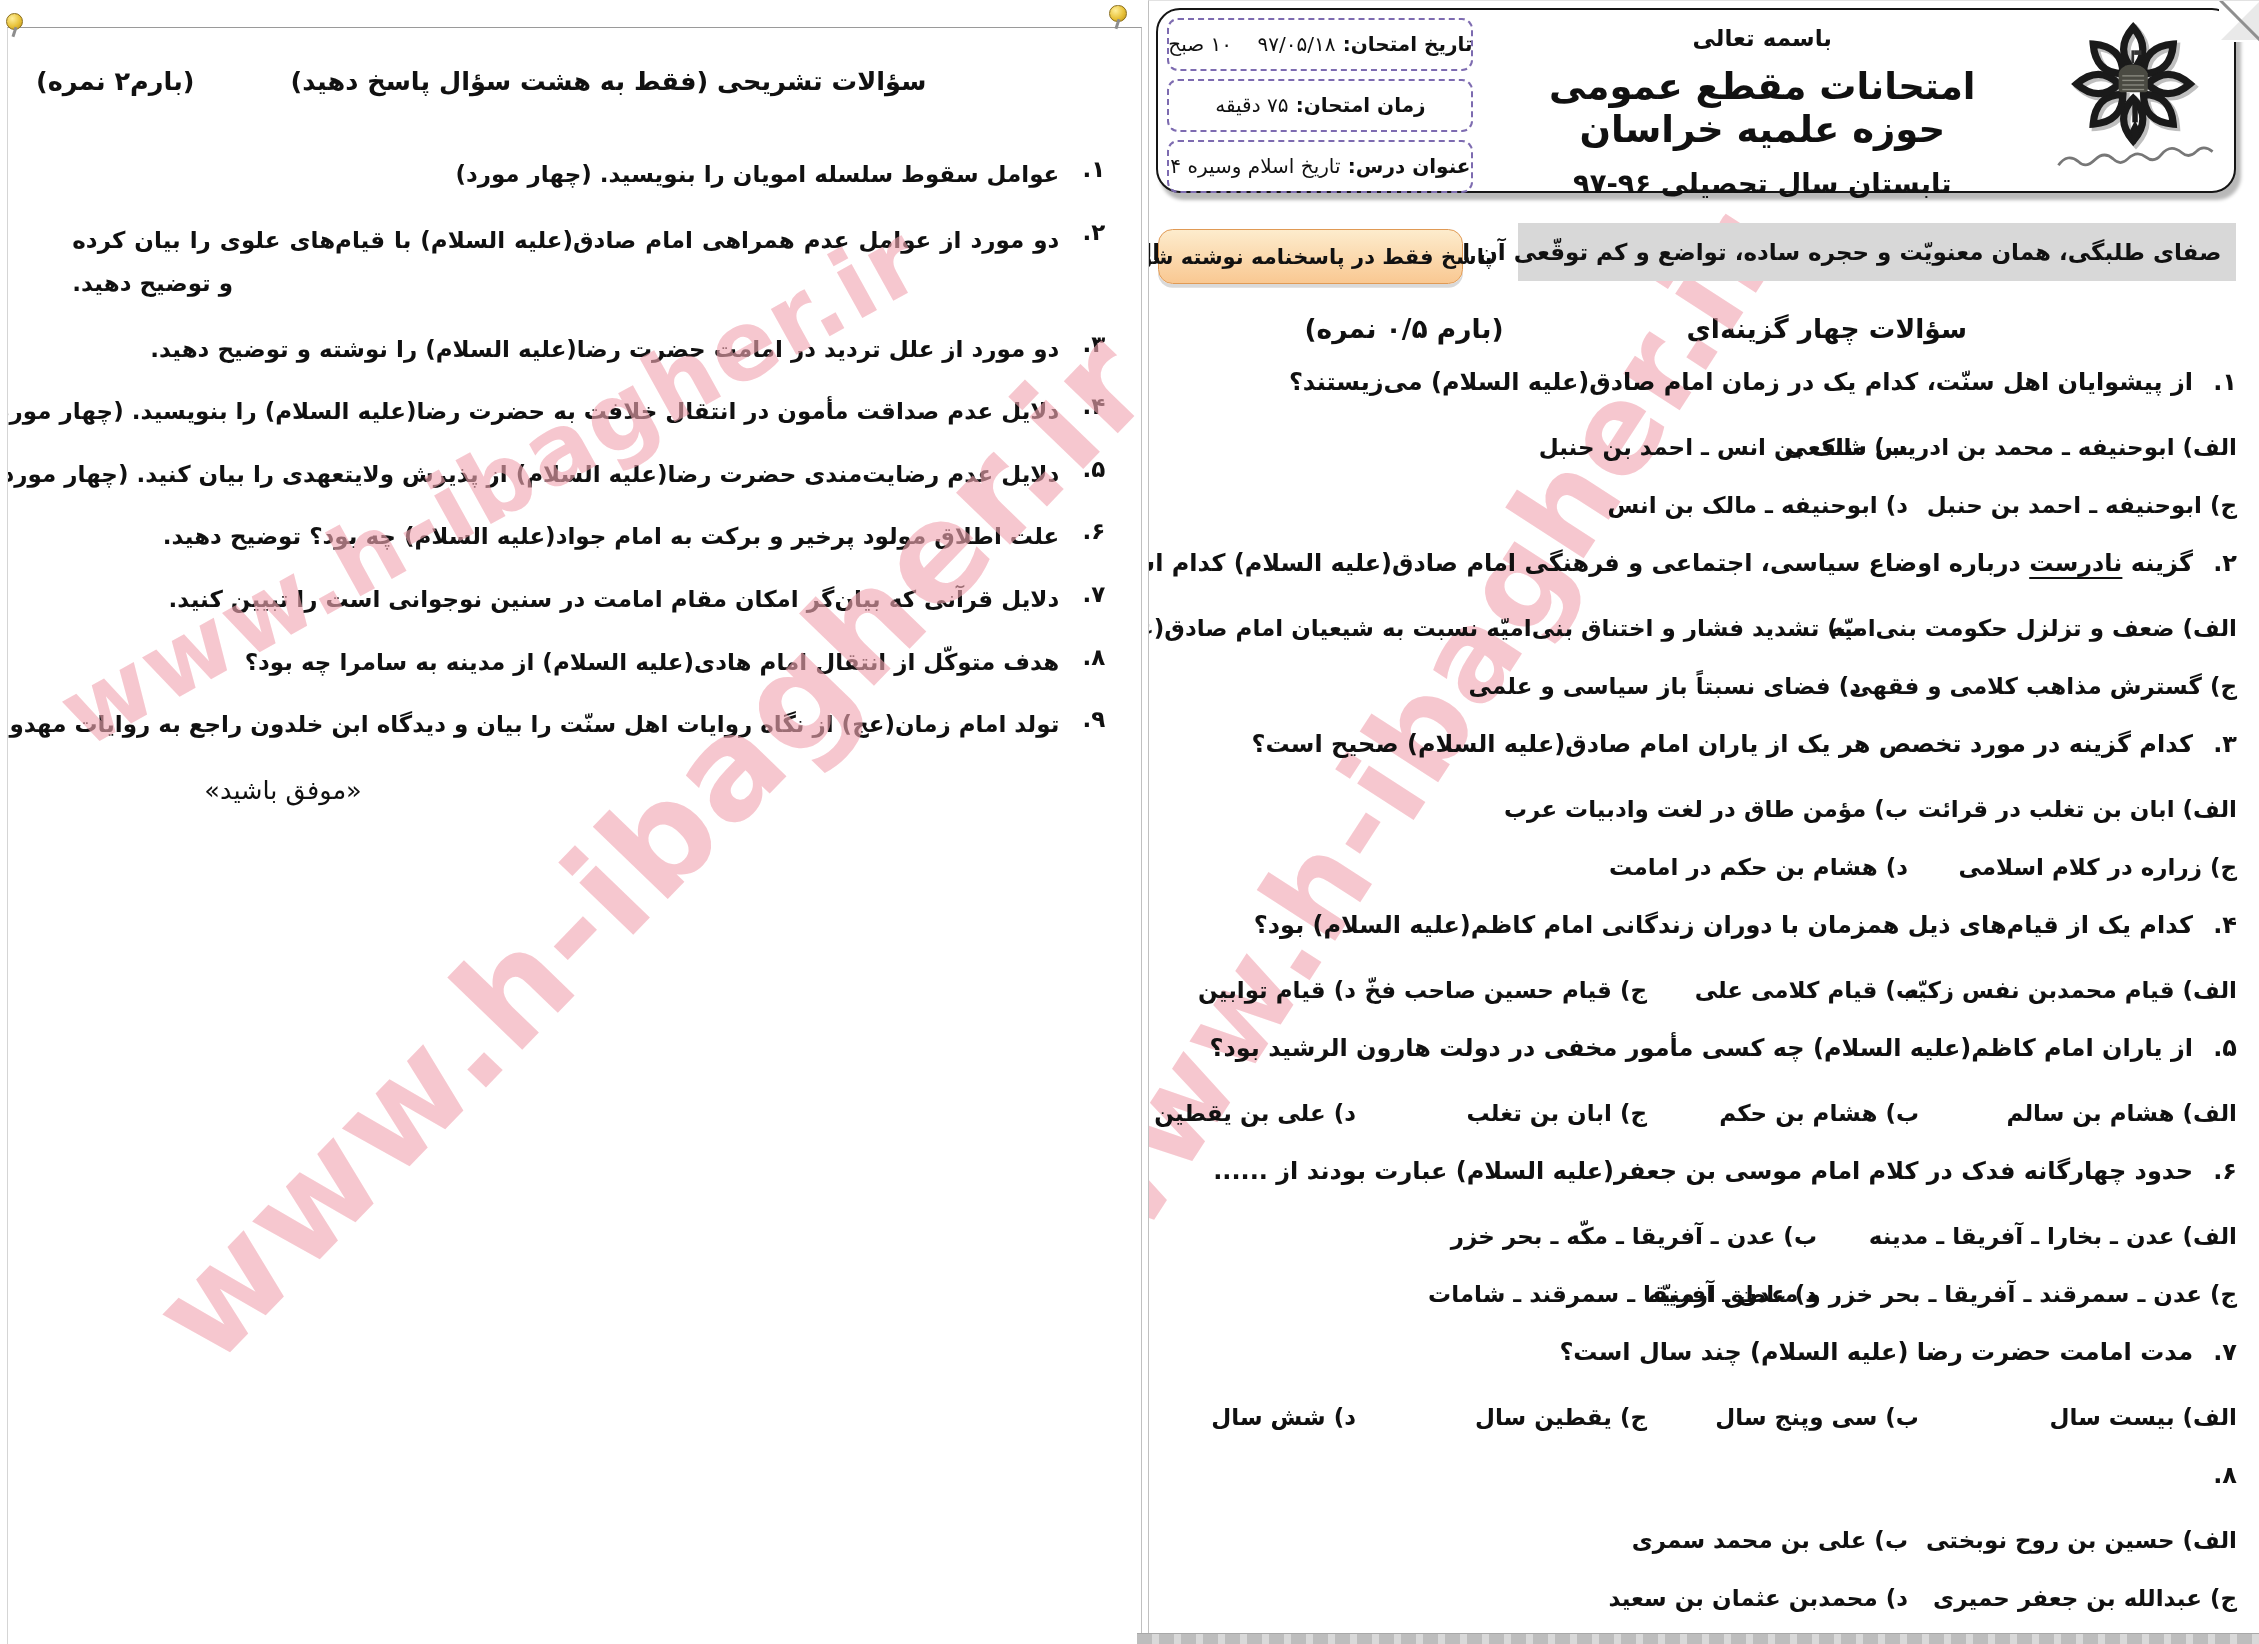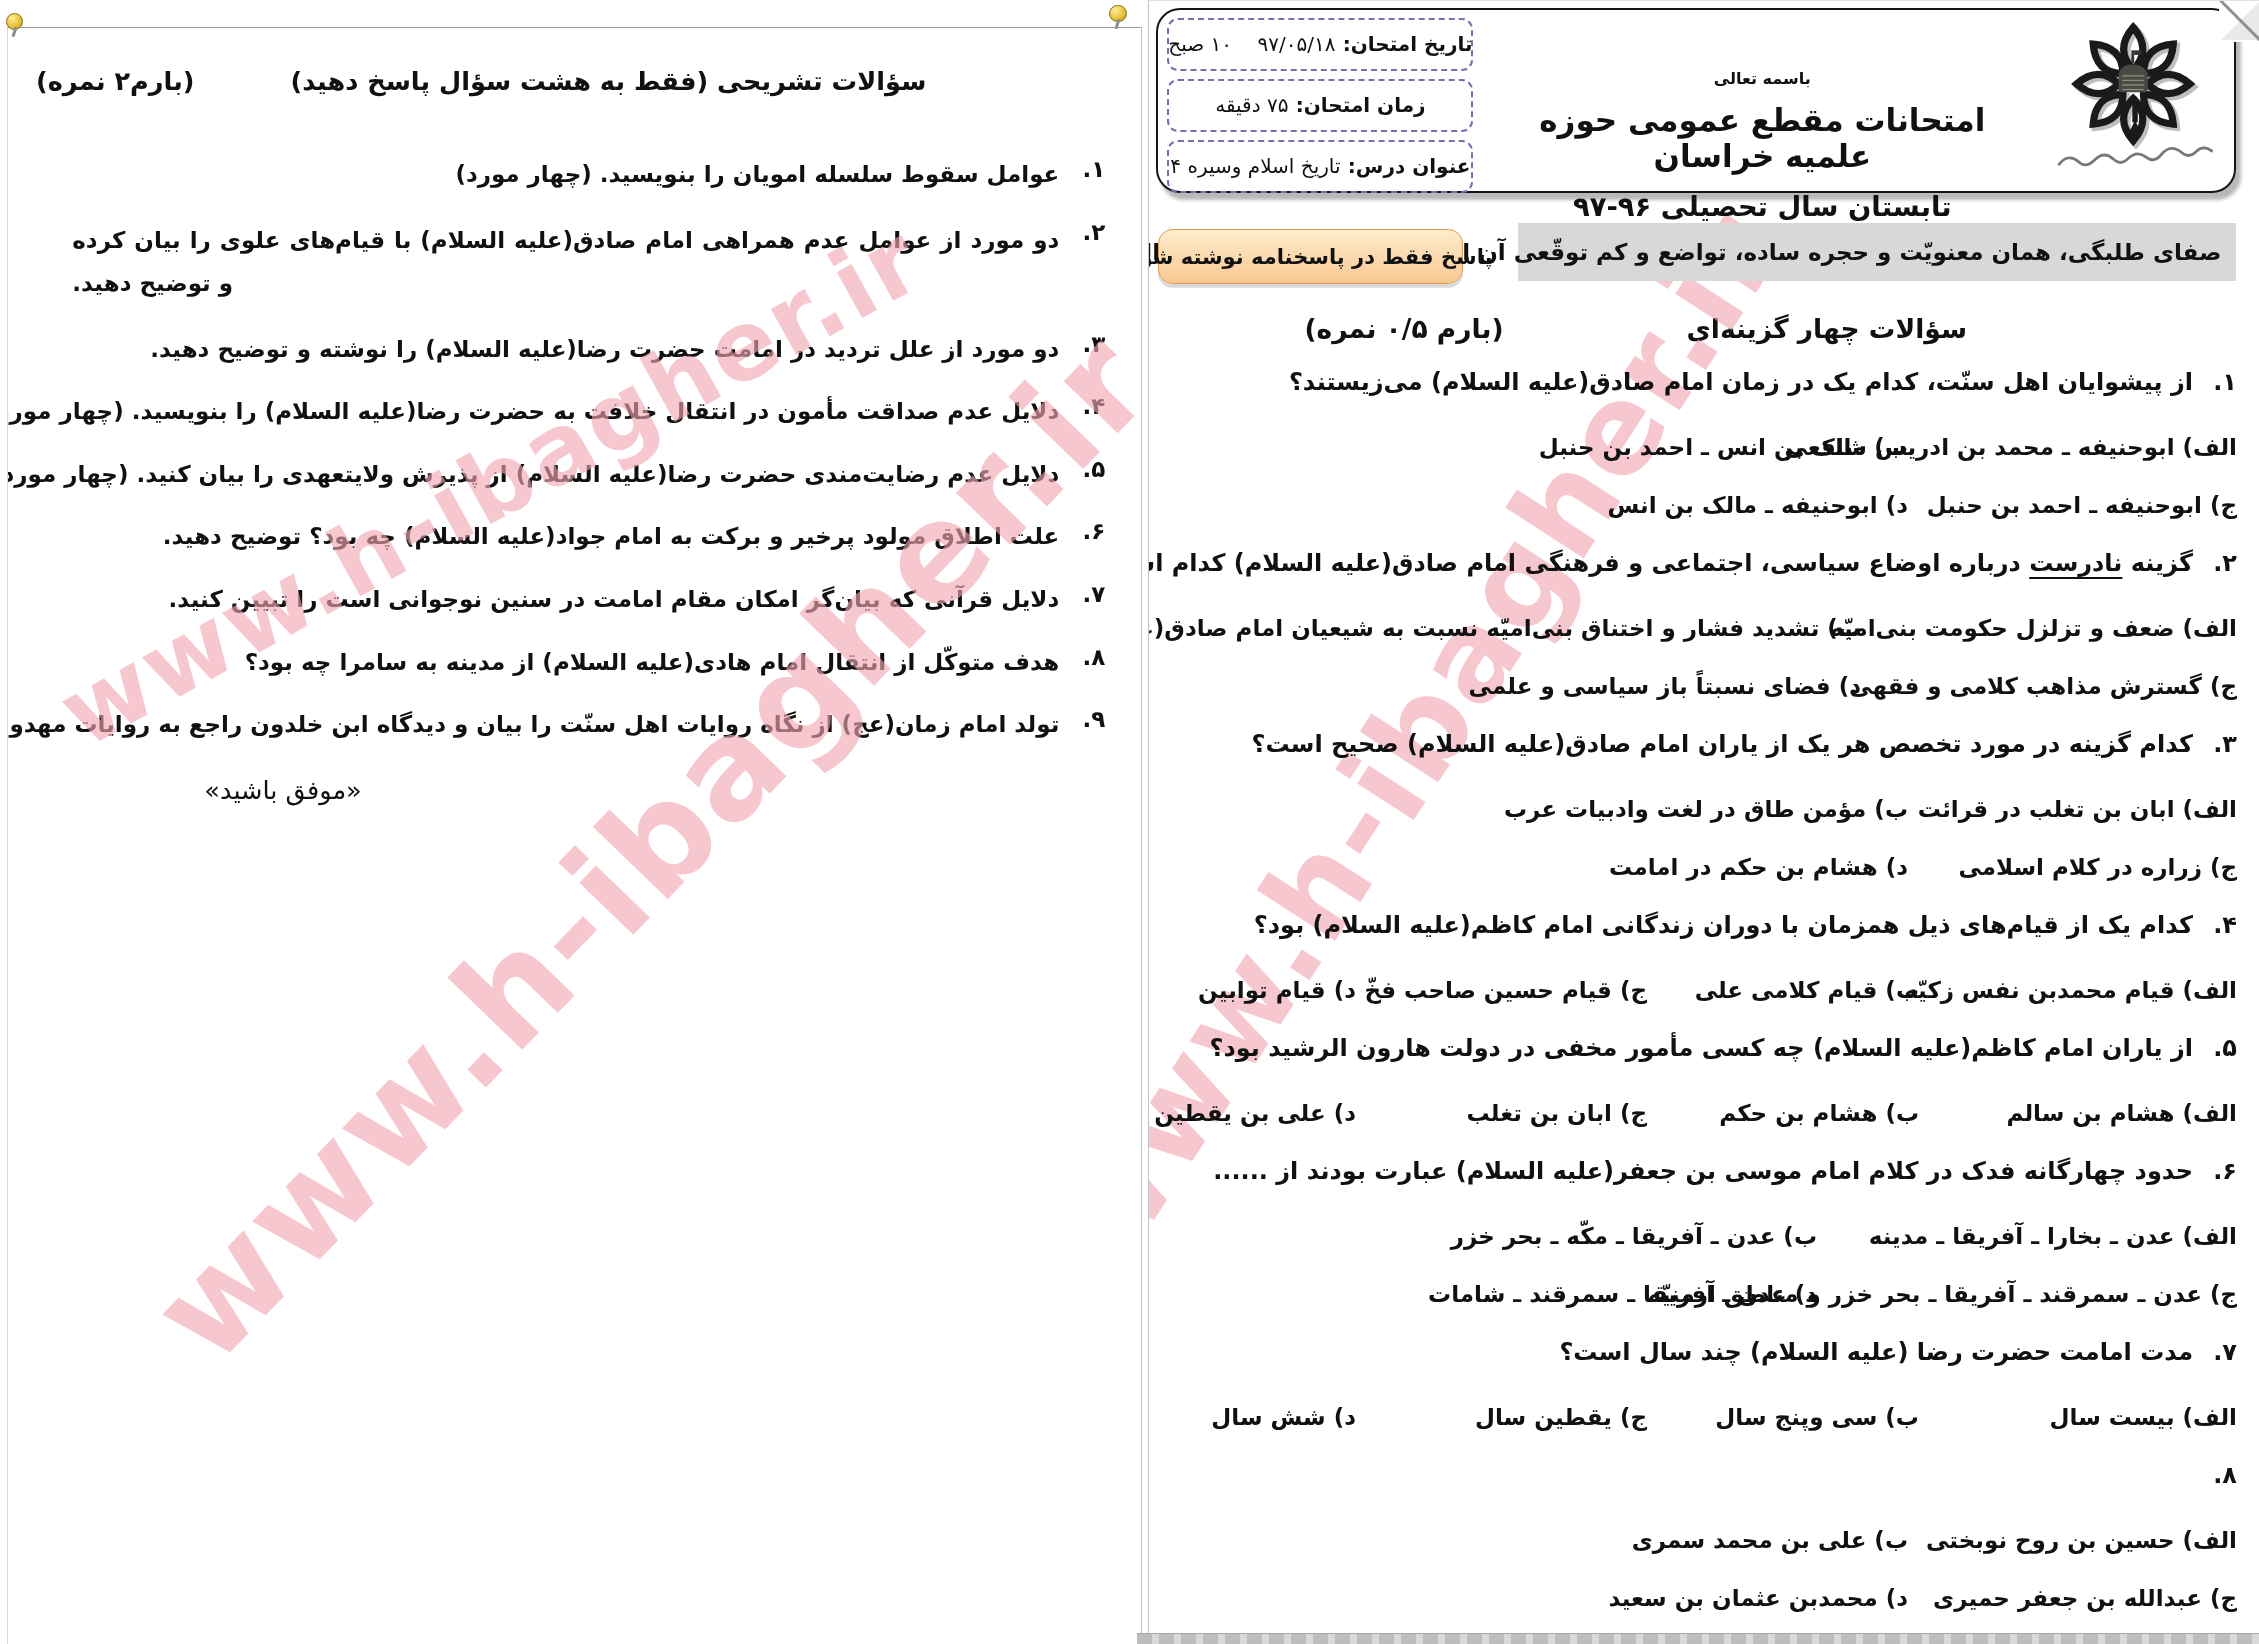--- a/index.html
+++ b/index.html
@@ -31,22 +31,22 @@
   .essay-item.wrap .qtext{white-space:normal;text-align:justify;text-align-last:left;line-height:43px;}
   .essay-footer{position:absolute;left:196px;top:747px;font-weight:normal;font-size:25.6px;direction:rtl;}
   
   .header-box{position:absolute;left:7.3px;top:7.3px;width:1076px;height:181px;border:2.7px solid #151515;
       border-radius:24px;background:#fff;box-shadow:4.6px 6.4px 3.7px rgba(0,0,0,.28);z-index:10;}
   .info-col{position:absolute;left:9.1px;top:7.3px;display:flex;flex-direction:column;gap:8.2px;}
   .info-box{width:302px;height:49px;border:2.7px dashed #7d6bb0;border-radius:11px;display:flex;
       align-items:center;justify-content:center;direction:rtl;gap:7.3px;font-size:20px;white-space:nowrap;}
   .info-box .lbl{font-weight:bold;}
   .hdr-center{position:absolute;left:347px;right:215px;top:14.6px;text-align:center;direction:rtl;}
-  .hdr-bismillah{font-size:16px;font-weight:bold;margin-bottom:14.6px;margin-top:44px;}
-  .hdr-org{font-size:31px;font-weight:bold;margin-bottom:16.4px;}
+  .hdr-bismillah{font-size:23px;font-weight:bold;margin-bottom:14.6px;}
+  .hdr-org{font-size:37px;font-weight:bold;margin-bottom:16.4px;}
   .hdr-term{font-size:27.4px;font-weight:bold;}
   .logo-wrap{position:absolute;right:14.6px;top:1.8px;width:169px;height:177px;}
   
   .fold{position:absolute;top:-0.9px;right:-0.9px;width:42px;height:42px;background:#fff;z-index:20;}
   .fold-tri{position:absolute;right:0;top:0;width:0;height:0;
       border-bottom:40px solid #e9e9e9;border-left:40px solid transparent;}
   .fold-line{position:absolute;top:19px;right:-8.2px;width:57px;height:2.7px;background:#8f8f8f;
       transform:rotate(45deg);}
   
   .quote-bar{position:absolute;left:369px;top:222px;width:718px;height:58px;background:#d8d8d8;

